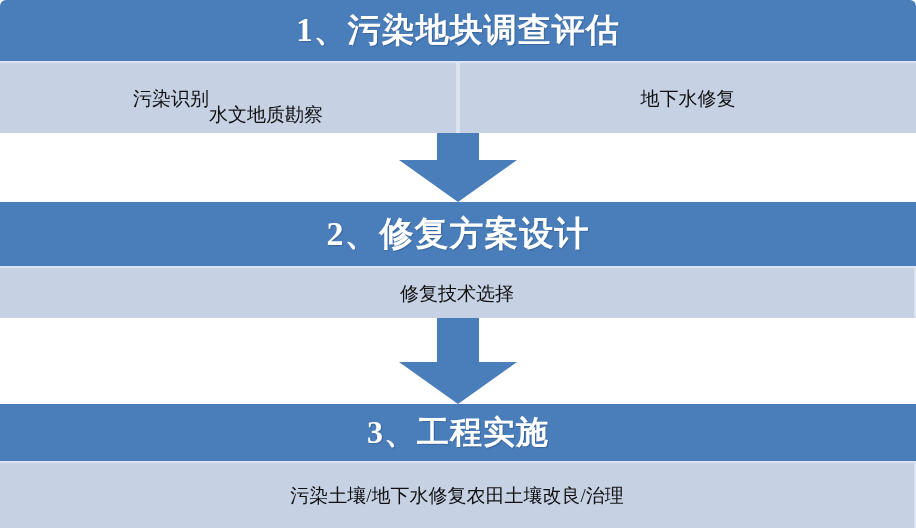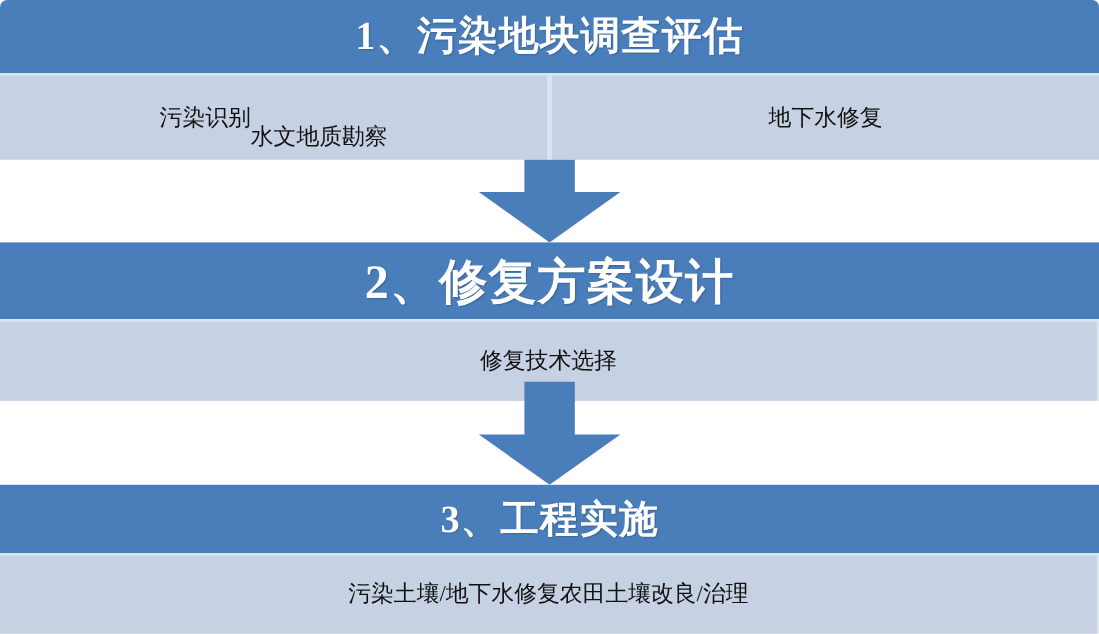--- a/index.html
+++ b/index.html
@@ -81,22 +81,22 @@
 
   
   #stage-1 { top: 0px; }
   #stage-1 .stage-header { height: 61px;  font-size: 33px; }
   #stage-1 .stage-body   { height: 72px;  padding-top: 2px; }
   #stage-1 .col-line + .col-line { margin-top: 32px; }
 
   #arrow-1 { top: 133px; left: 399px; height: 69px; }
 
   #stage-2 { top: 202px; }
-  #stage-2 .stage-header { height: 64px;  font-size: 40px; }
-  #stage-2 .stage-body   { height: 68px;  padding-top: 2px; }
+  #stage-2 .stage-header { height: 64px;  font-size: 34px; }
+  #stage-2 .stage-body   { height: 52px;  padding-top: 2px; }
 
   #arrow-2 { top: 318px; left: 399px; height: 86px; }
 
   #stage-3 { top: 404px; }
   #stage-3 .stage-header { height: 57px;  font-size: 32px; }
   #stage-3 .stage-body   { height: 67px;  padding-top: 2px; }
   #stage-3 .col-line + .col-line { }
 </style>
 </head>
 <body>

